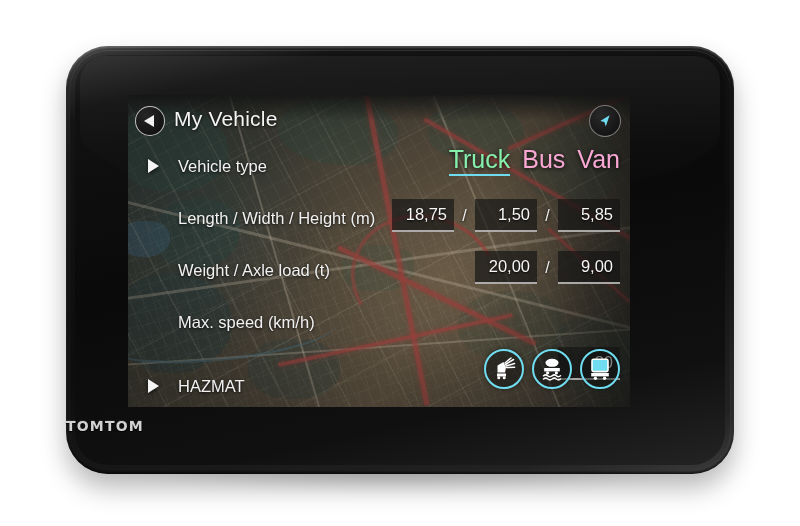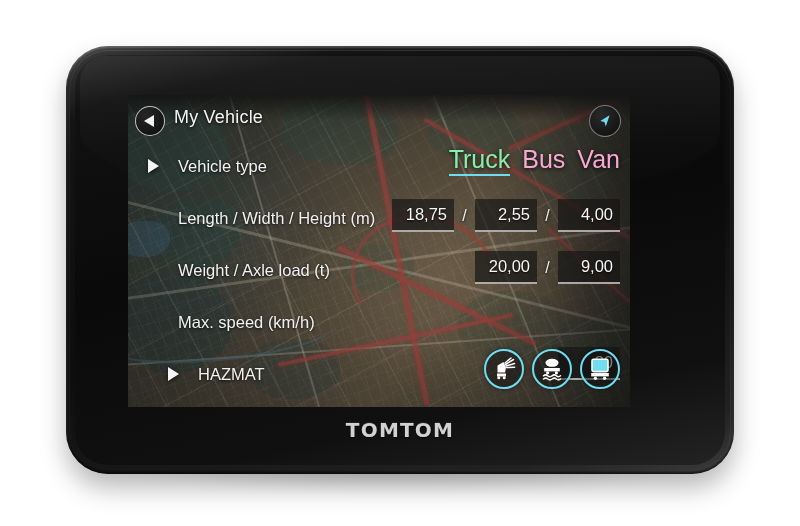--- a/index.html
+++ b/index.html
@@ -155,21 +155,21 @@
     display:flex; align-items:center; justify-content:center;
   }
   .back-btn .tri{
     width:0; height:0; margin-left:-2px;
     border-top:6.5px solid transparent;
     border-bottom:6.5px solid transparent;
     border-right:10px solid #f2f2f2;
   }
   .title{
     position:absolute; left:46px; top:12px;
-    font-size:18px; color:#f4f4f4; letter-spacing:0.2px;
+    font-size:21px; color:#f4f4f4; letter-spacing:0.2px;
     text-shadow:0 1px 3px rgba(0,0,0,0.85);
     white-space:nowrap;
   }
   .nav-btn{
     position:absolute; right:9px; top:10px; width:32px; height:32px;
     border-radius:50%;
     background:radial-gradient(circle at 38% 30%, #2a2a2a 0%, #161616 68%, #0d0d0d 100%);
     border:1.4px solid rgba(205,205,205,0.55);
     display:flex; align-items:center; justify-content:center;
   }
@@ -188,21 +188,21 @@
     position:absolute; left:50px;
     font-size:16.5px; color:#f1f1f1;
     text-shadow:0 1px 3px rgba(0,0,0,0.9);
     white-space:nowrap;
   }
 
   .r-vehicletype{ top:54px; }
   .r-dims{ top:106px; }
   .r-weight{ top:158px; }
   .r-speed{ top:210px; }
-  .r-hazmat{ top:262px;margin-left:20px; }
+  .r-hazmat{ top:274px; }
 
   
   .tabs{
     position:absolute; right:10px; top:52px;
     display:flex; align-items:flex-end; gap:12px;
   }
   .tab{
     font-size:25px; color:#f9a8d4; line-height:1;
     text-shadow:0 1px 4px rgba(0,0,0,0.9);
     padding-bottom:4px;
@@ -246,22 +246,22 @@
     border:2.6px solid #6fdcef;
     background:rgba(16,18,18,0.52);
     display:flex; align-items:center; justify-content:center;
     box-shadow:0 0 4px rgba(0,0,0,0.5);
   }
   .hz svg{ display:block; }
 
   
   .logo{
     position:absolute; left:0; right:0; top:372px;
-    text-align:center;
-    font-size:20px; font-weight:bold; letter-spacing:1.2px;
+    text-align:left;
+    font-size:14px; font-weight:bold; letter-spacing:1.2px;
     color:#d2d2d2;
     font-family:"DejaVu Sans", sans-serif;
     text-shadow:0 1px 1px rgba(0,0,0,0.9), 0 -1px 0 rgba(255,255,255,0.08);
   }
   .logo span{ display:inline-block; }
 </style>
 </head>
 <body>
 
 <div id="stage">
@@ -352,23 +352,23 @@
 
         <div class="tabs">
           <span class="tab active">Truck</span>
           <span class="tab">Bus</span>
           <span class="tab">Van</span>
         </div>
 
         <div class="fields f-dims">
           <span class="fld">18,75</span>
           <span class="sep">/</span>
-          <span class="fld">2,55</span>
+          <span class="fld">1,50</span>
           <span class="sep">/</span>
-          <span class="fld">4,00</span>
+          <span class="fld">5,85</span>
         </div>
 
         <div class="fields f-weight">
           <span class="spacer"></span>
           <span class="spacer-sep"></span>
           <span class="fld">20,00</span>
           <span class="sep">/</span>
           <span class="fld">9,00</span>
         </div>
 

